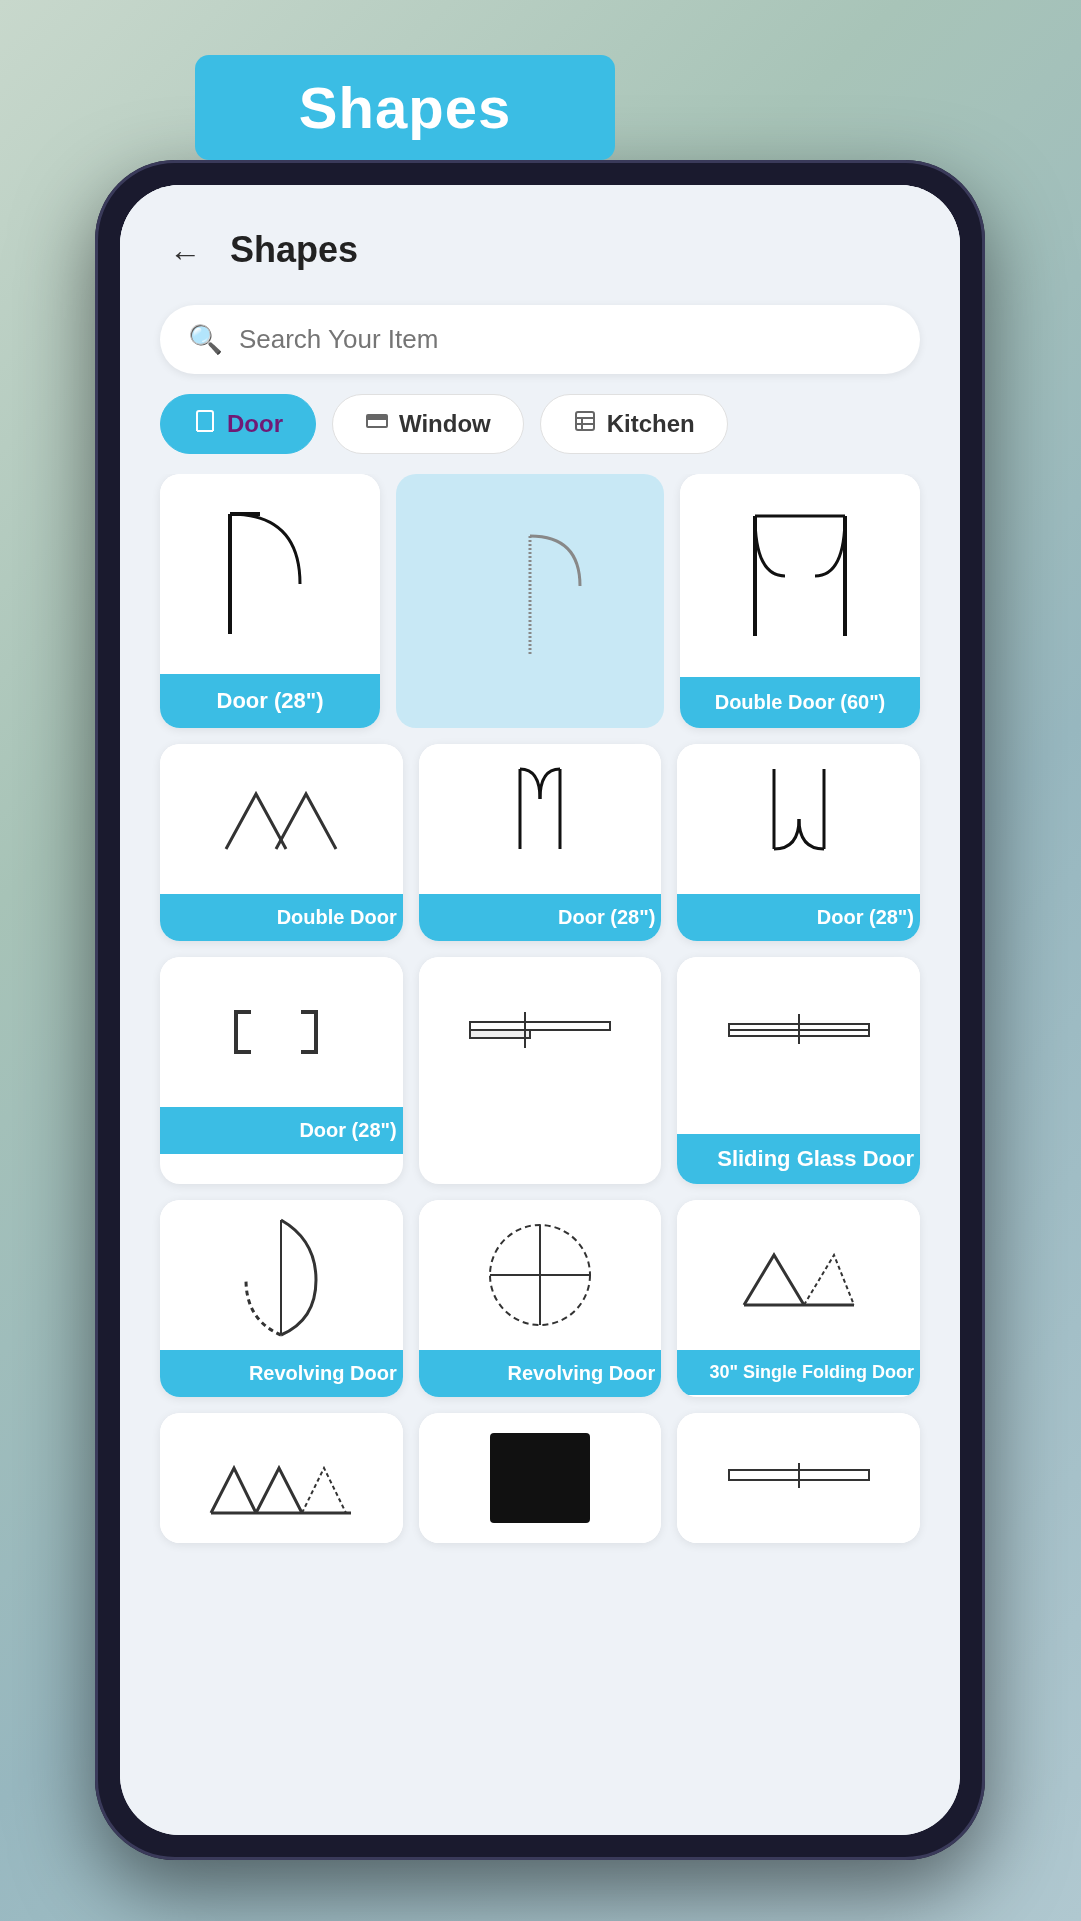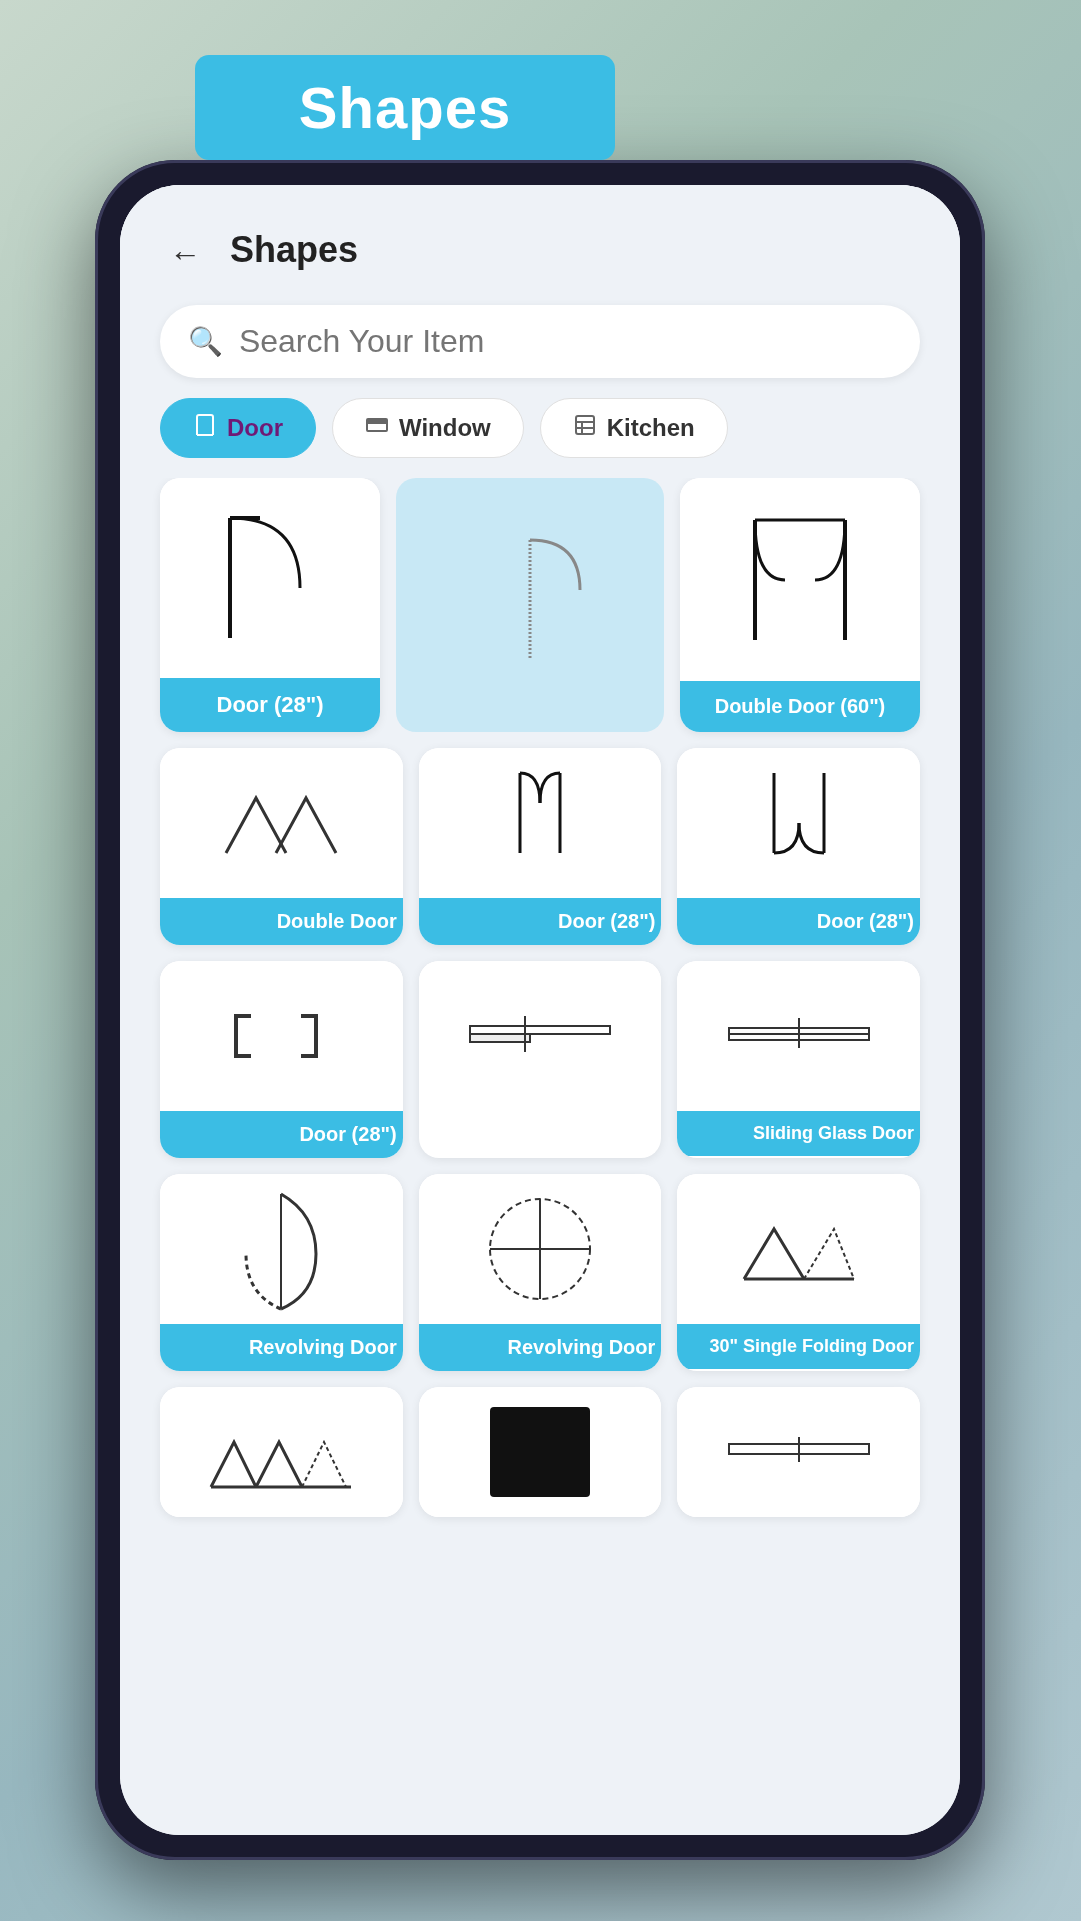--- a/index.html
+++ b/index.html
@@ -108,21 +108,21 @@
       align-items: center;
       padding: 18px 28px;
       box-shadow: 0 2px 8px rgba(0,0,0,0.08);
     }
     .search-icon {
       font-size: 28px;
       color: #aaa;
       margin-right: 16px;
     }
     .search-input {
-      font-size: 32px;
+      font-size: 26px;
       color: #bbb;
       border: none;
       background: transparent;
       outline: none;
       width: 100%;
     }
 
     
     .category-tabs {
       display: flex;
@@ -392,21 +392,21 @@
           </div>
 
           <div class="grid-card">
             <div class="grid-preview">
               <svg width="150" height="60" viewBox="0 0 150 60">
                 <rect x="5" y="22" width="140" height="6" fill="none" stroke="#333" stroke-width="2"></rect>
                 <rect x="5" y="28" width="140" height="6" fill="none" stroke="#333" stroke-width="2"></rect>
                 <line x1="75" y1="12" x2="75" y2="42" stroke="#333" stroke-width="2"></line>
               </svg>
             </div>
-            <div class="grid-label" style="font-size:18px;">Sliding Glass Door</div>
+            <div class="grid-label" style="font-size:22px;margin-top:27px;">Sliding Glass Door</div>
           </div>
         </div>
 
         <div class="grid-row">
 
           <div class="grid-card">
             <div class="grid-preview">
               <svg width="110" height="130" viewBox="0 0 110 130">
                 <path d="M55 10 Q90 30 90 70 Q90 110 55 125" fill="none" stroke="#333" stroke-width="3"></path>
                 <path d="M55 125 Q20 110 20 70" fill="none" stroke="#333" stroke-width="3" stroke-dasharray="5,4"></path>

